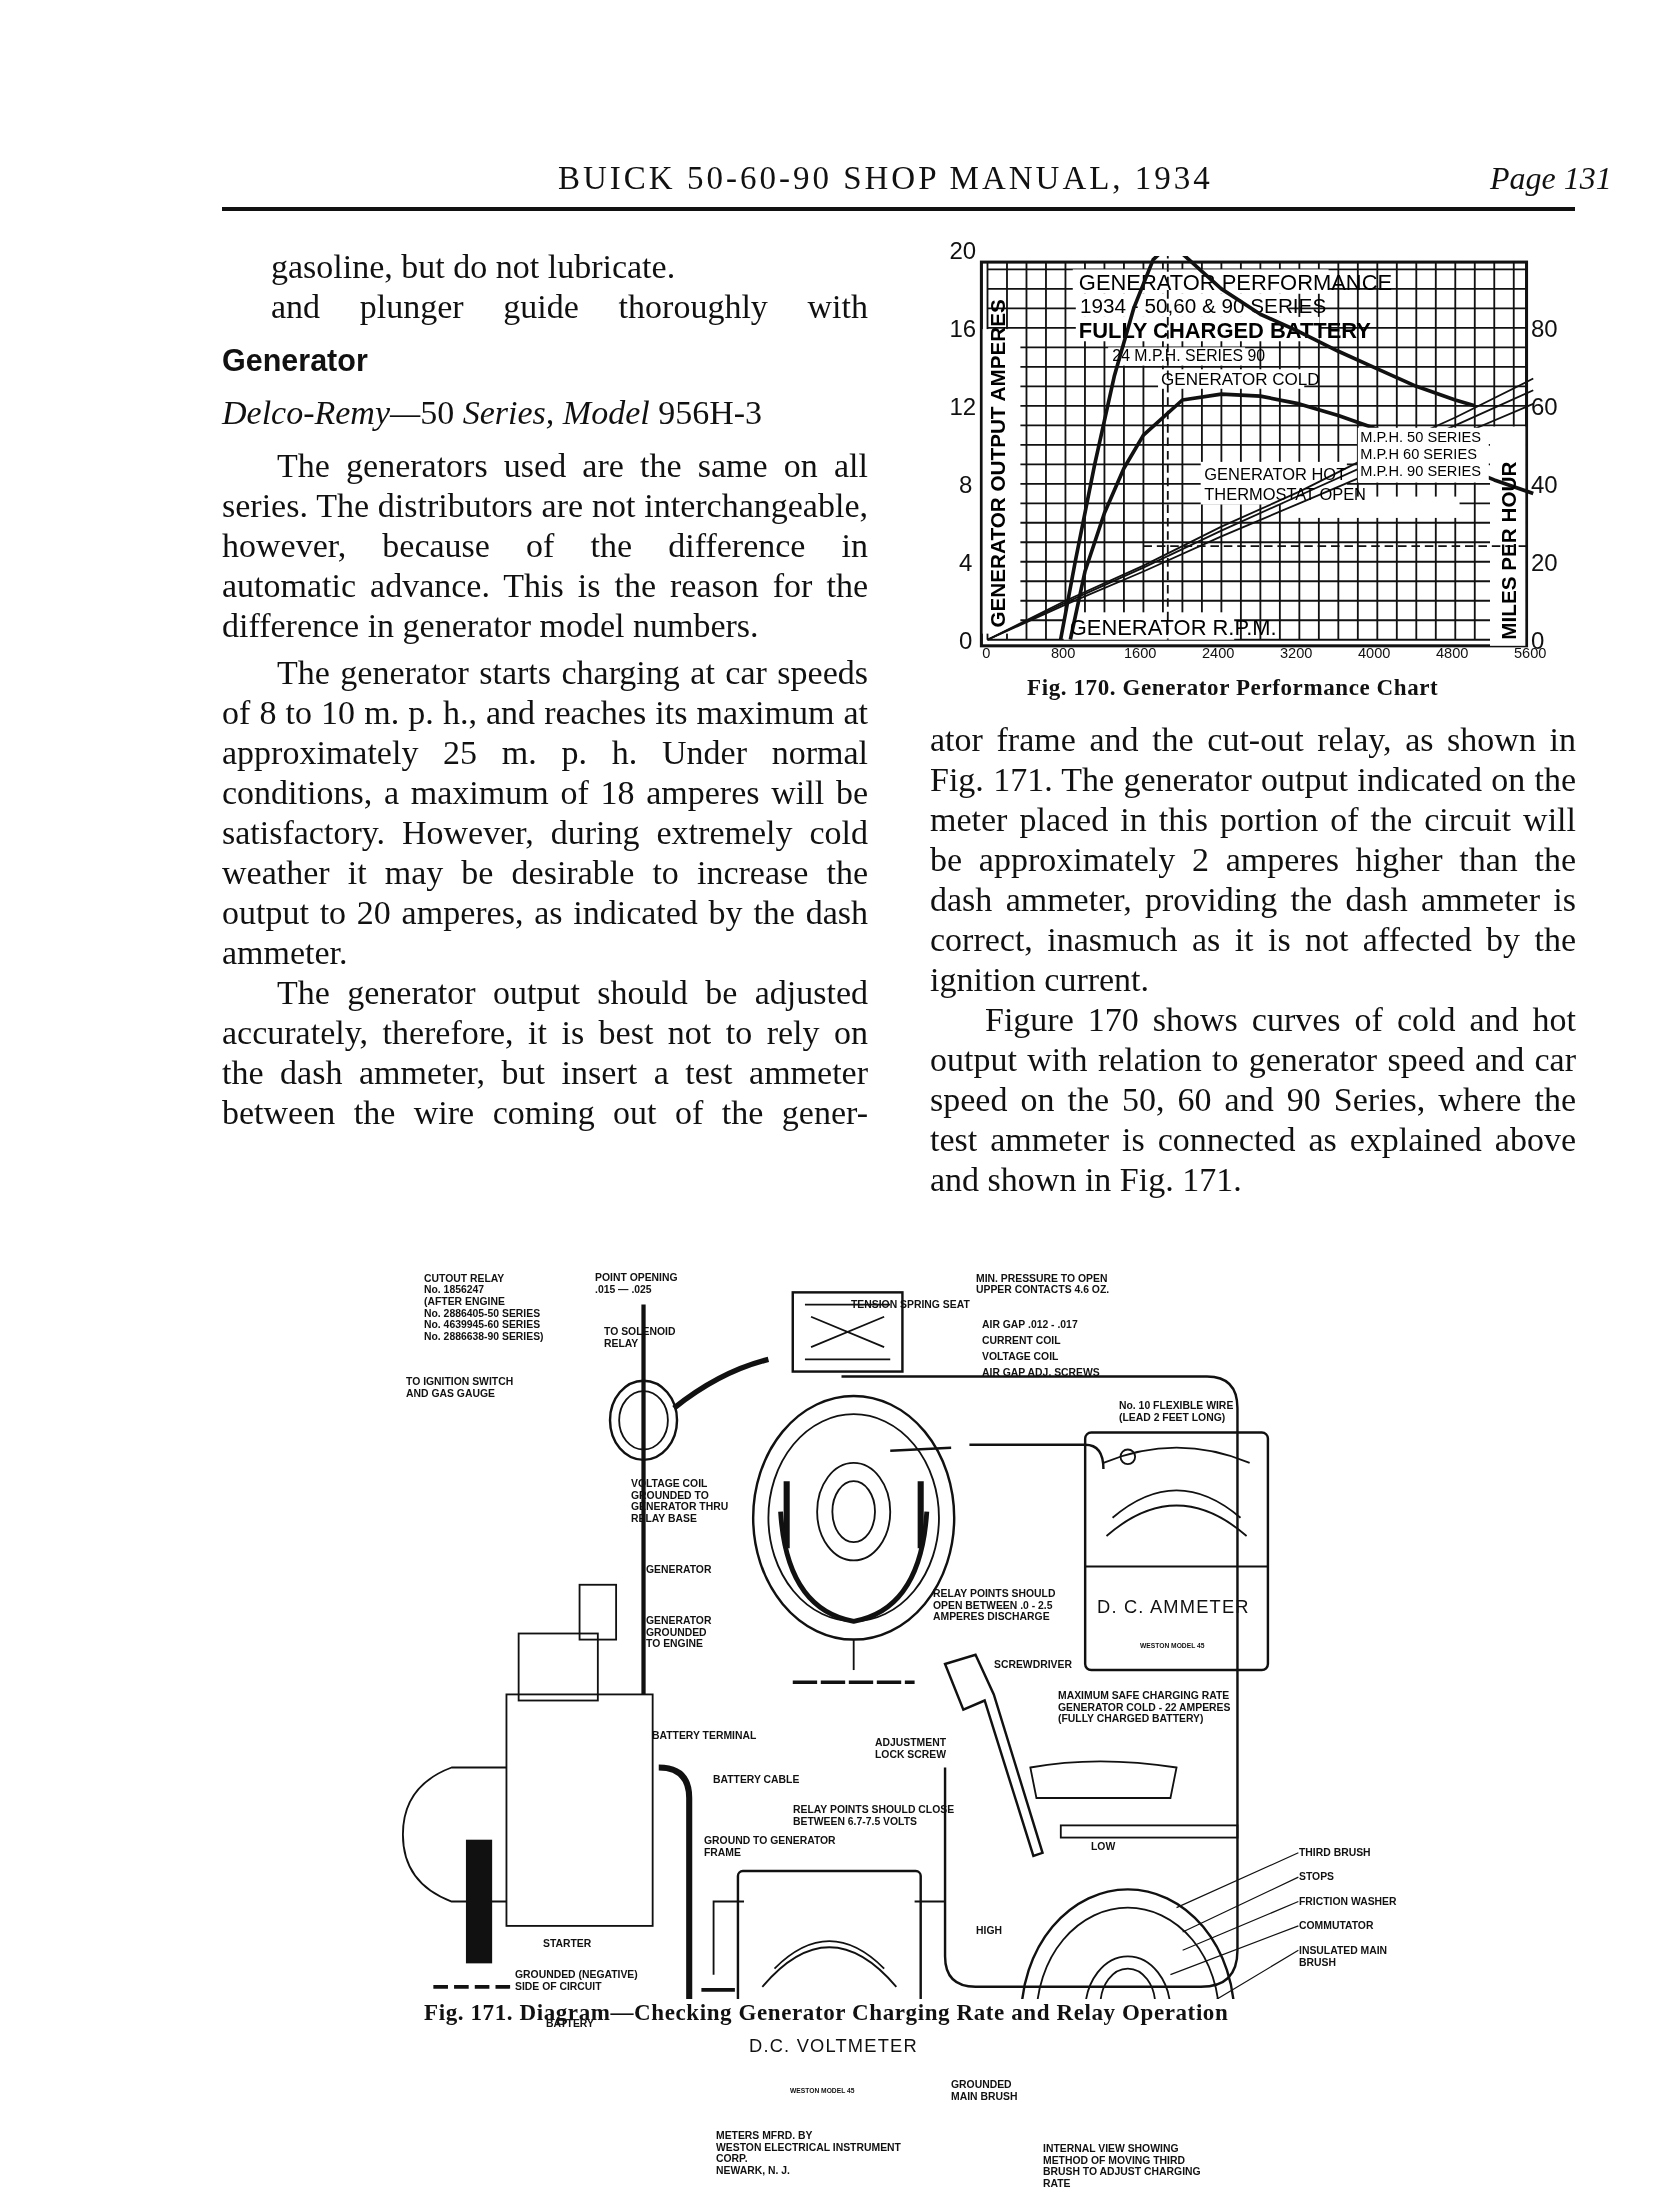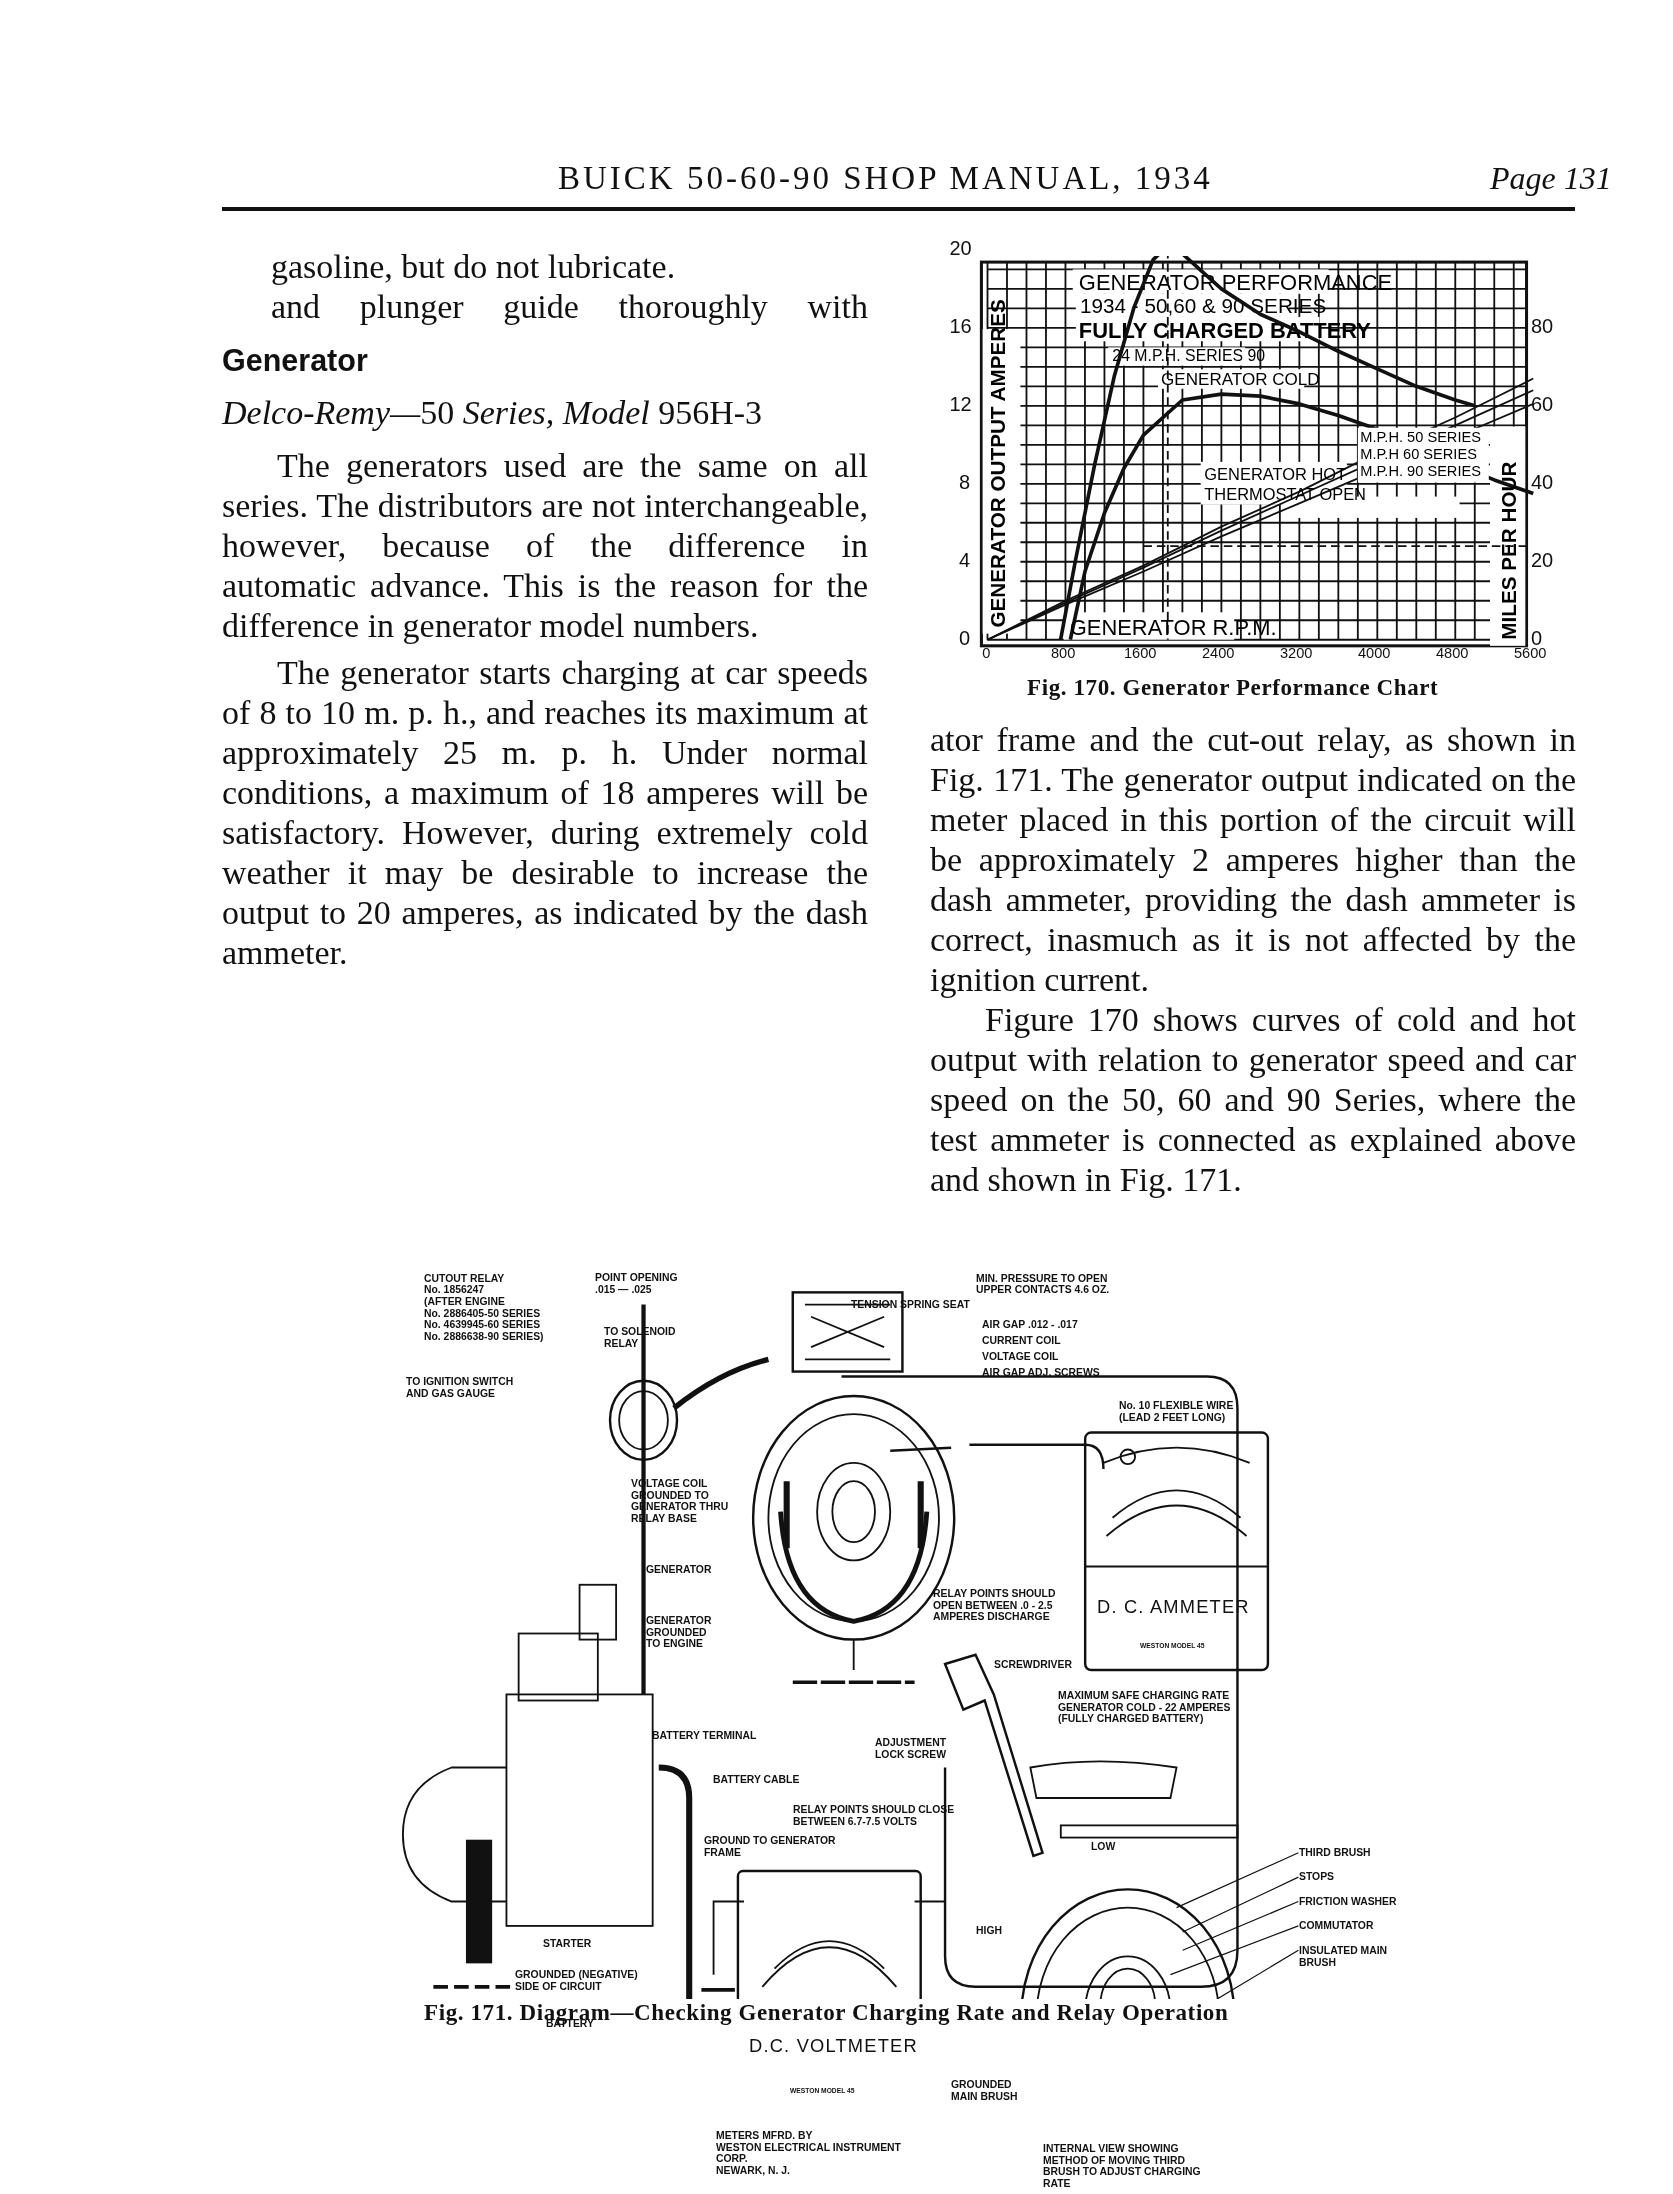--- a/index.html
+++ b/index.html
@@ -37,20 +37,21 @@
 
 <div class="col" style="left:222px; top:247px; width:646px;">
   <p class="hang" style="text-align:left;">gasoline, but do not lubricate.</p>
   <p class="hang" style="text-align-last: justify;">and plunger guide thoroughly with</p>
   <p class="h-bold" style="margin-top:13.4px;">Generator</p>
   <p style="margin-top:12.2px; text-align:left;">
     <i>Delco-Remy—</i><span>50</span><i> Series, </i><i>Model</i><span> 956H-3</span>
   </p>
   <p class="indent" style="margin-top:13.4px;">The generators used are the same on all series. The distributors are not interchangeable, however, because of the difference in automatic advance. This is the reason for the difference in generator model numbers.</p>
   <p class="indent" style="margin-top:7.3px;">The generator starts charging at car speeds of 8 to 10 m. p. h., and reaches its maximum at approximately 25 m. p. h. Under normal conditions, a maximum of 18 amperes will be satisfactory. However, during extremely cold weather it may be desirable to increase the output to 20 amperes, as indicated by the dash ammeter.</p>
+  <p class="indent last-just">The generator output should be adjusted accurately, therefore, it is best not to rely on the dash ammeter, but insert a test ammeter between the wire coming out of the gener-</p>
 </div>
 
 <div class="abs chart-box">
   <svg width="561" height="402" viewBox="0 0 920 660">
 
     <g id="grid" stroke="#111" stroke-width="3">
         <line x1="20" x2="20" y1="10" y2="630"></line>
         <line x1="52" x2="52" y1="10" y2="630"></line>
         <line x1="84" x2="84" y1="10" y2="630"></line>
         <line x1="116" x2="116" y1="10" y2="630"></line>
@@ -325,15 +326,15 @@
       <div class="dl sm" style="left: 424px; top: 817px;">WESTON MODEL 45</div>
     </div>
 </div>
 <div class="abs caption" style="left:424px; top:2000px; font-size:23px;">Fig. 171. Diagram—Checking Generator Charging Rate and Relay Operation</div>
 
 <style>
   .dl { position:absolute; font-family:"Liberation Sans","DejaVu Sans",sans-serif; font-weight:bold; font-size:10.4px; line-height:11.6px; white-space:nowrap; color:#111; }
   .dl.big { font-size:18.3px; line-height:19.5px; font-weight:normal; letter-spacing:1.2px; }
   .dl.sm { font-size:6.7px; }
   .tick { position:absolute; font-family:"Liberation Sans","DejaVu Sans",sans-serif; font-size:17px; color:#111; }
-  .tick.bold { font-size:20px; }
+  .tick.bold { font-size:24px; }
 </style>
 
 
 </body></html>

